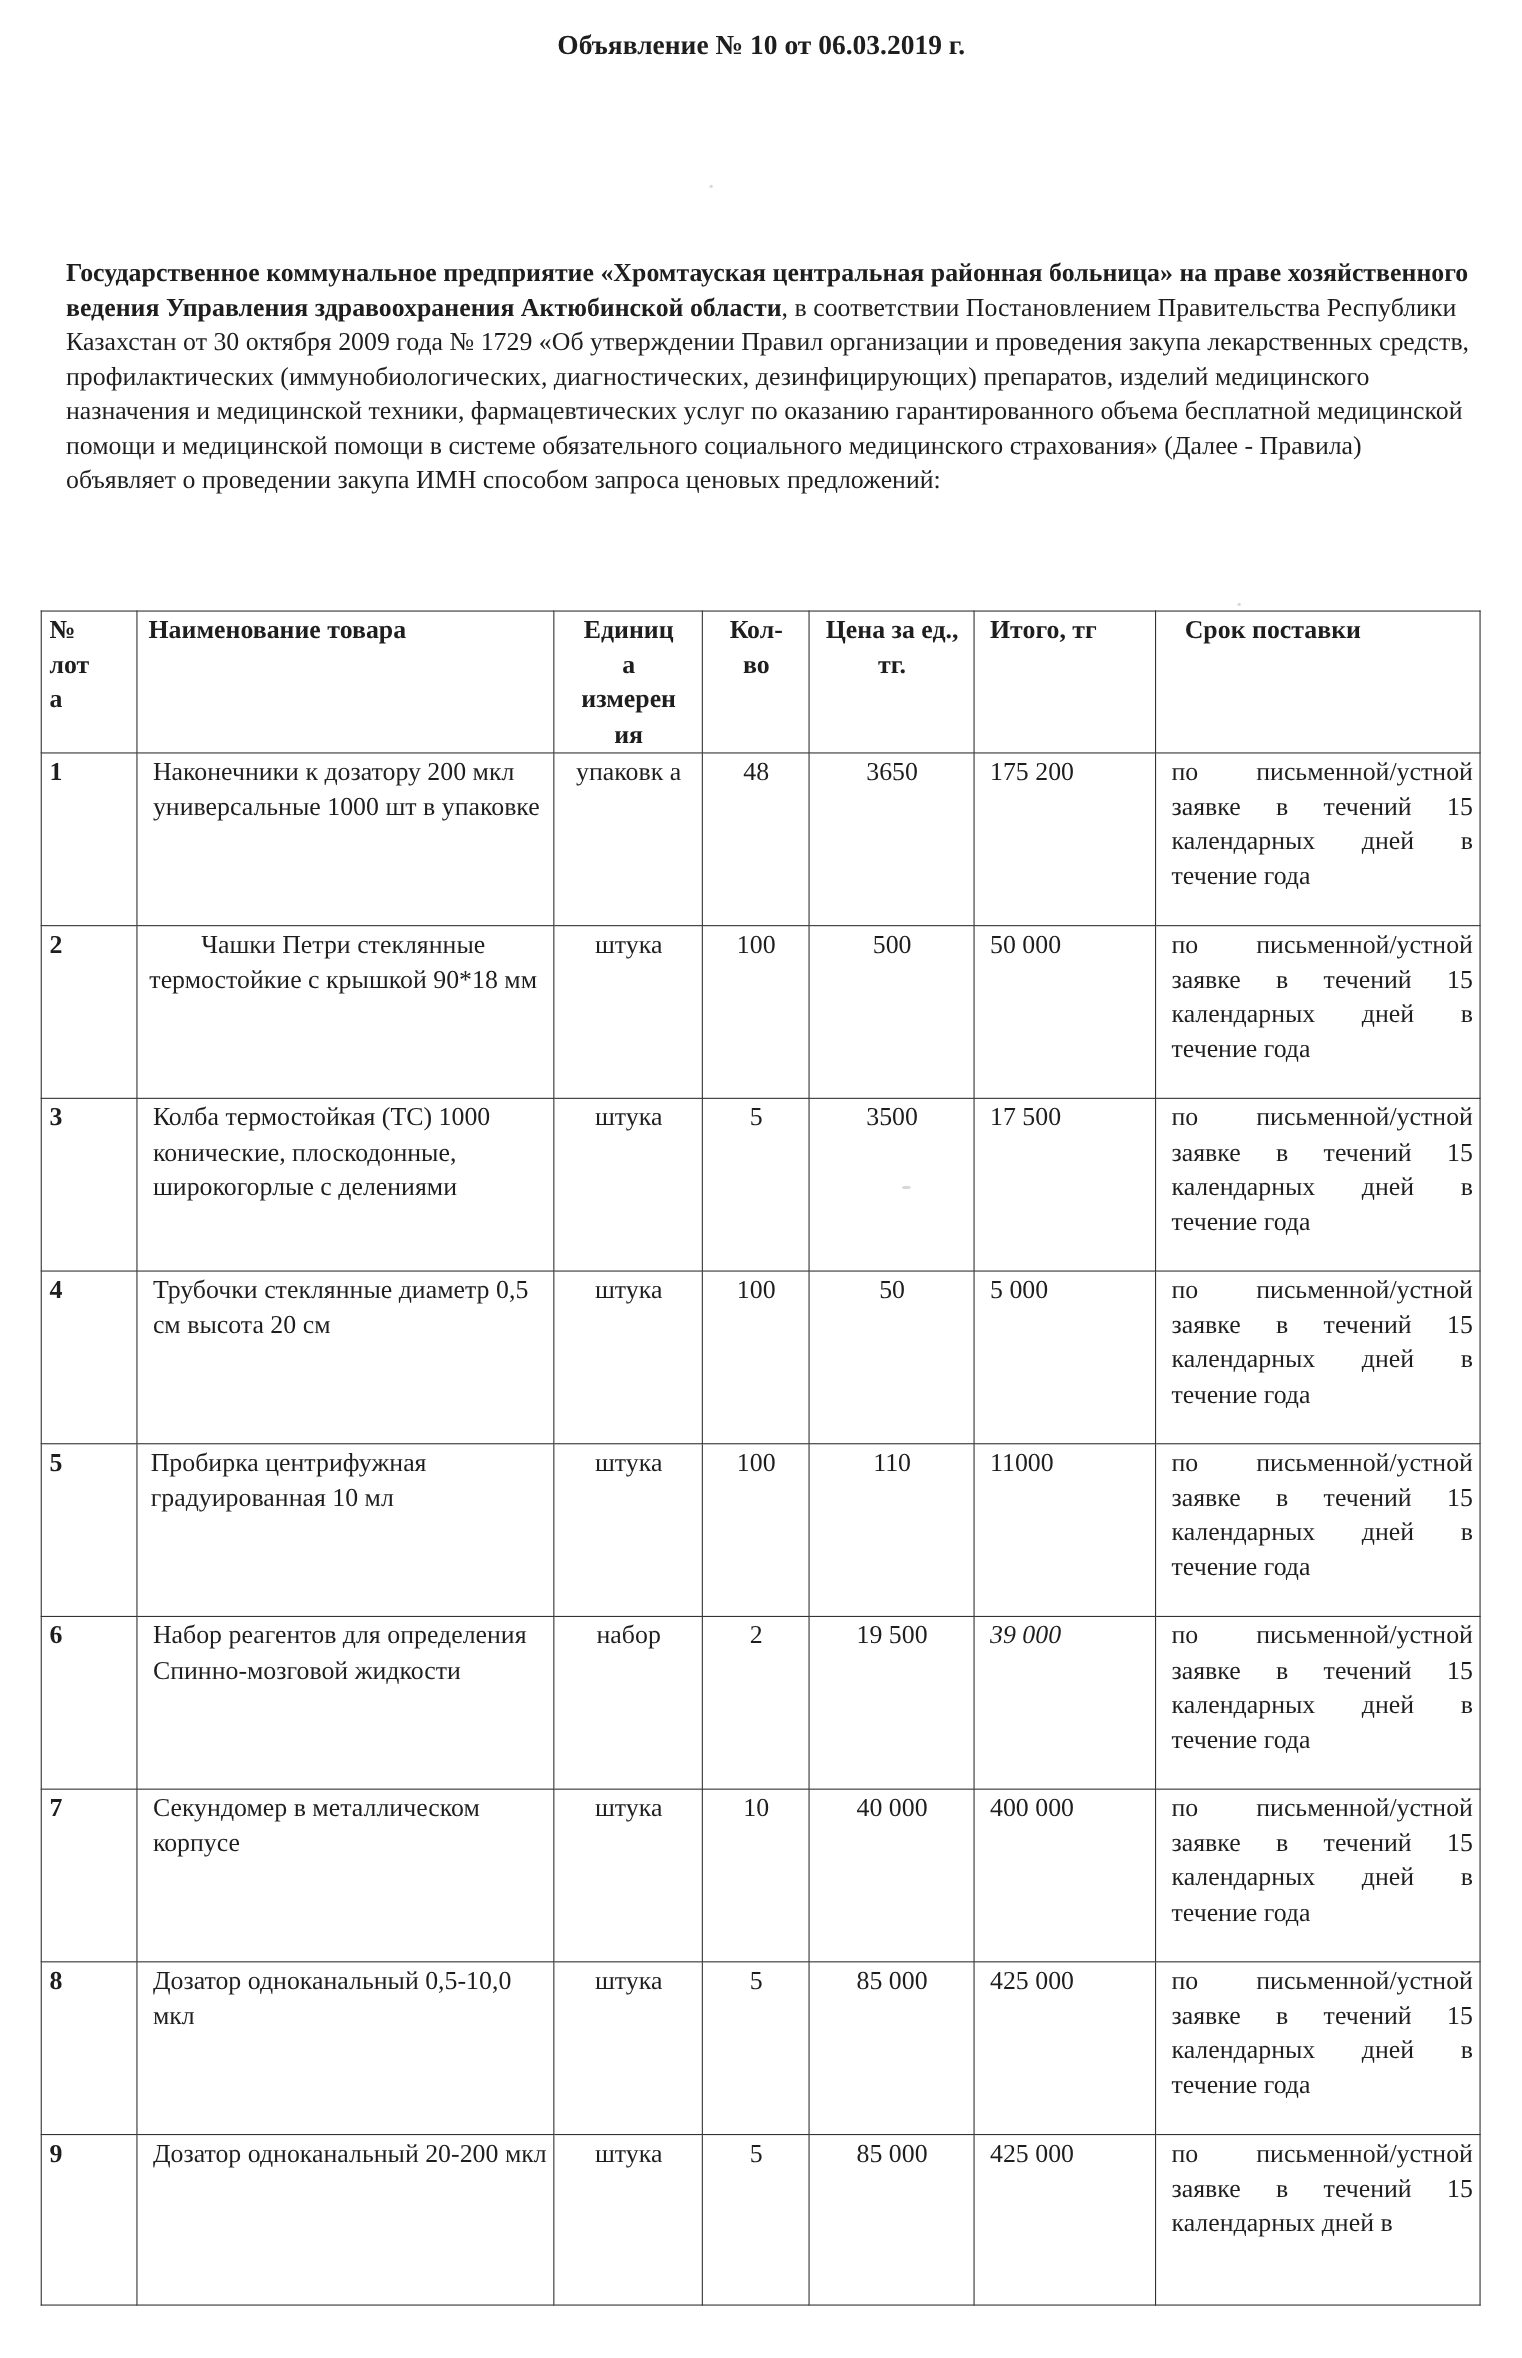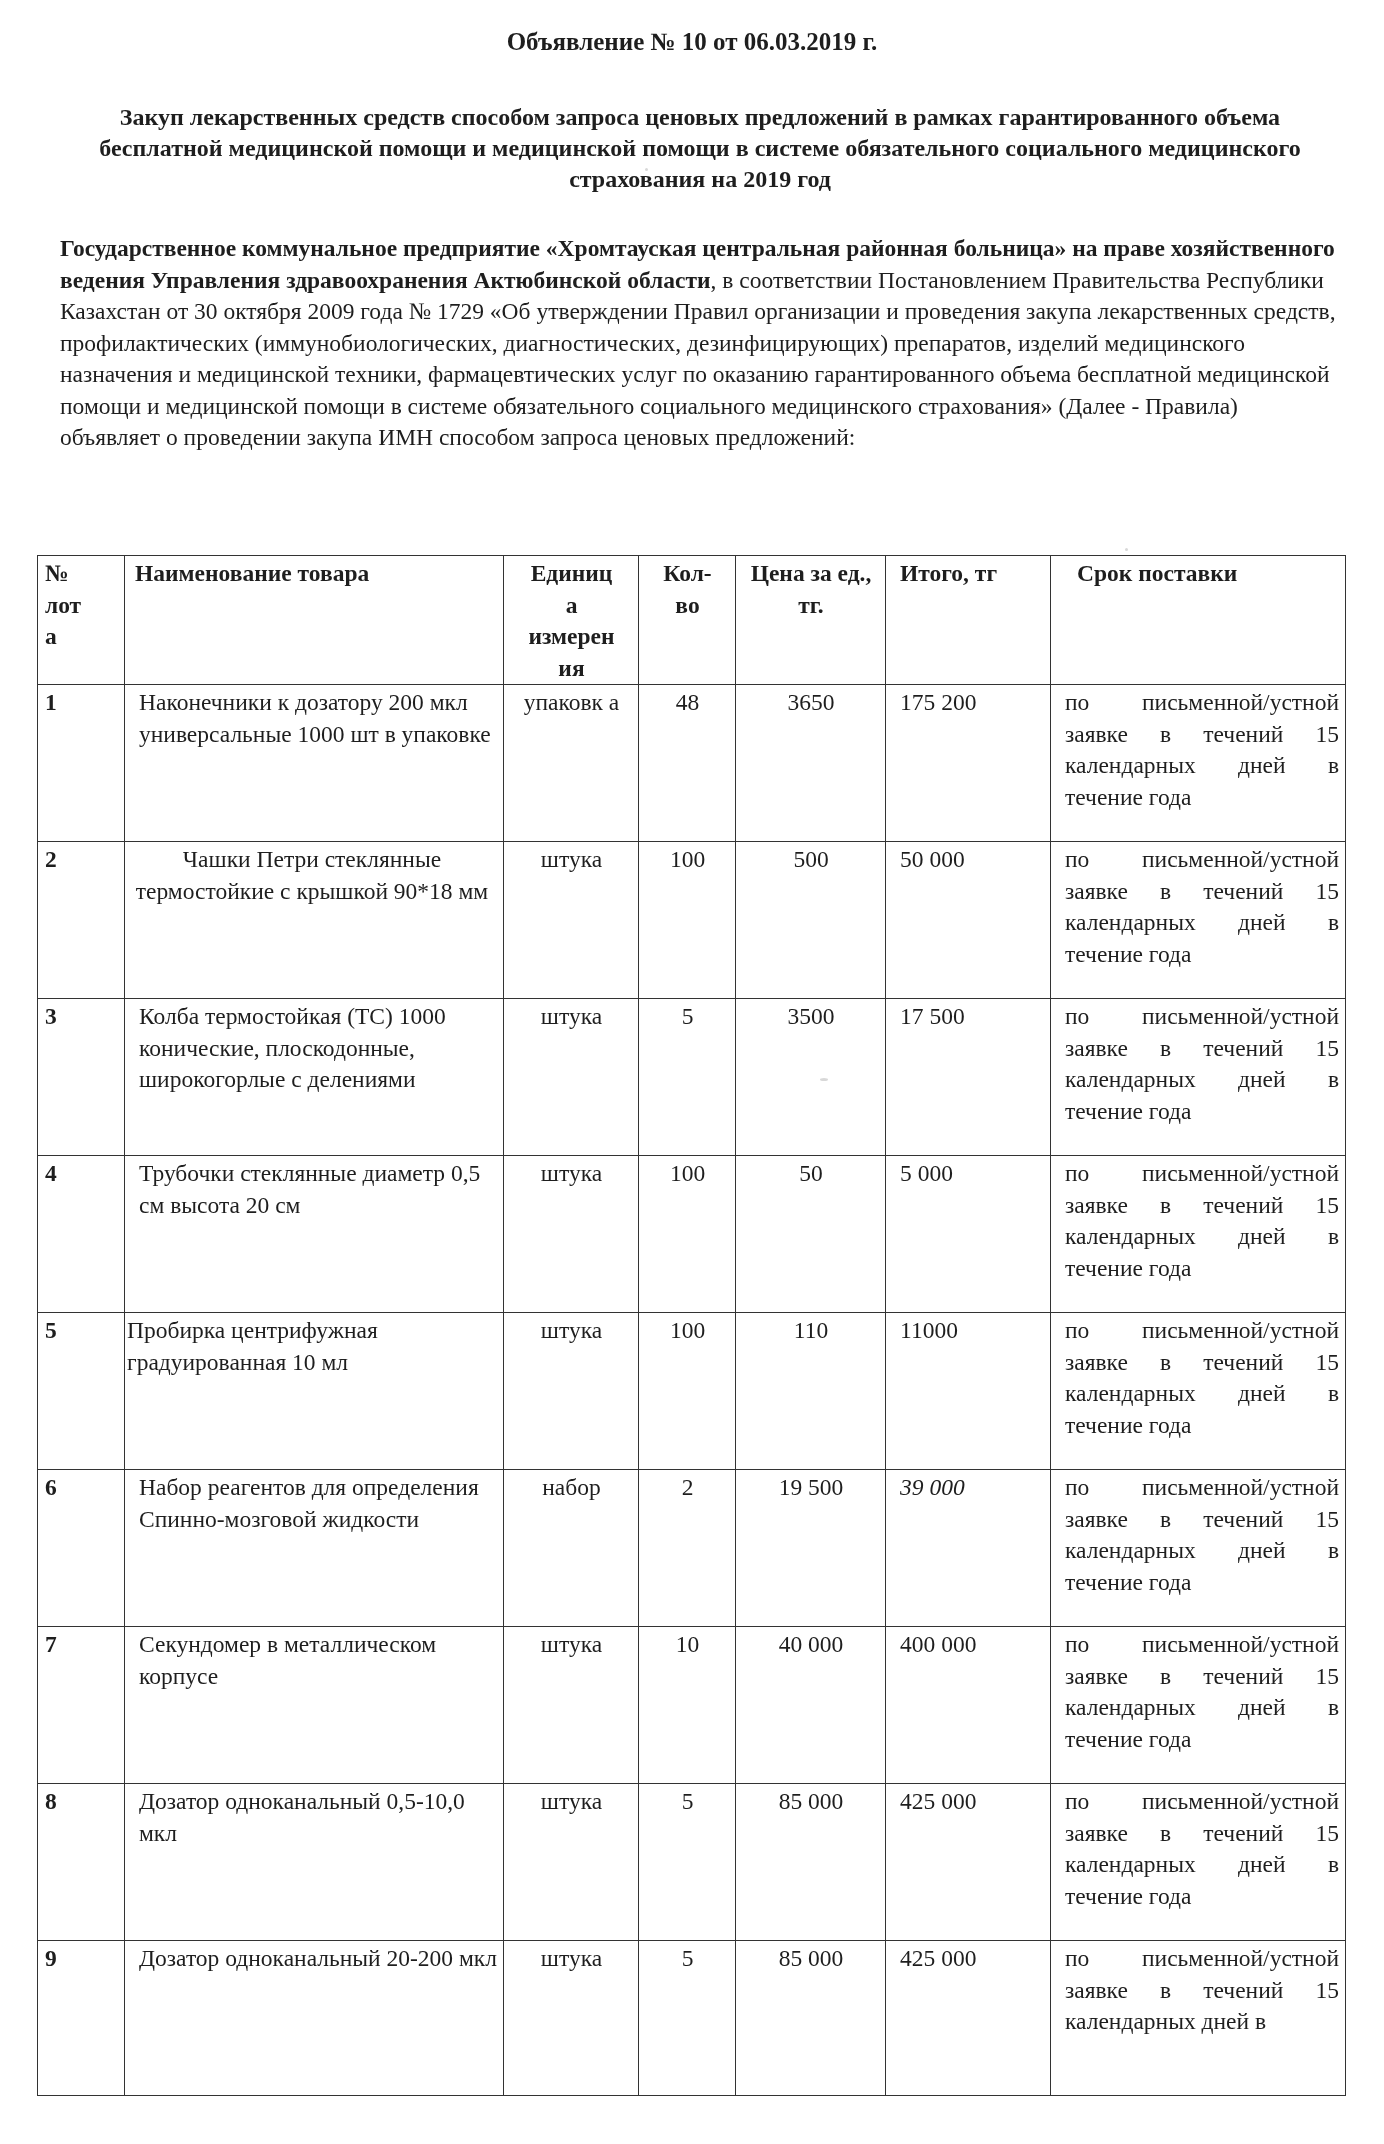--- a/index.html
+++ b/index.html
@@ -40,21 +40,20 @@
   td.term { text-align: justify; }
   .scan-speck { position: absolute; background: #d8d8d8; border-radius: 50%; }
 </style>
 </head>
 <body>
 
 <div class="page">
 
   <div class="title">Объявление № 10 от 06.03.2019 г.</div>
 
-  <div class="subject">Закуп лекарственных средств  способом запроса ценовых предложений в рамках гарантированного объема бесплатной медицинской помощи и медицинской помощи в системе обязательного социального медицинского страхования на 2019 год</div>
 
   <div class="intro"><b>Государственное коммунальное предприятие «Хромтауская центральная районная больница» на праве хозяйственного ведения Управления здравоохранения Актюбинской области</b><span>, в соответствии Постановлением Правительства Республики Казахстан от 30 октября 2009 года № 1729 «Об утверждении Правил организации и проведения закупа лекарственных средств, профилактических (иммунобиологических, диагностических, дезинфицирующих) препаратов, изделий медицинского назначения и медицинской техники, фармацевтических услуг по оказанию гарантированного объема бесплатной медицинской помощи и медицинской помощи в системе обязательного социального медицинского страхования» (Далее - Правила) объявляет о проведении закупа  ИМН способом запроса ценовых предложений:</span></div>
 
   <table class="lots">
     <colgroup>
       <col style="width:87px">
       <col style="width:379px">
       <col style="width:135px">
       <col style="width:97px">
       <col style="width:150px">
@@ -104,21 +103,21 @@
           <td class="num">4</td>
           <td style="padding-left: 14px;">Трубочки стеклянные диаметр 0,5 см высота 20 см</td>
           <td class="ctr">штука</td>
           <td class="ctr">100</td>
           <td class="ctr">50</td>
           <td style="padding-left: 14px;">5 000</td>
           <td class="term" style="padding-left: 14px;">по письменной/устной заявке в течений 15 календарных дней в течение года</td>
         </tr>
         <tr class="row">
           <td class="num">5</td>
-          <td style="padding-left: 2px;">Пробирка центрифужная градуированная 10 мл</td>
+          <td style="padding-left: 12px;">Пробирка центрифужная градуированная 10 мл</td>
           <td class="ctr">штука</td>
           <td class="ctr">100</td>
           <td class="ctr">110</td>
           <td style="padding-left: 14px;">11000</td>
           <td class="term" style="padding-left: 14px;">по письменной/устной заявке в течений 15 календарных дней в течение года</td>
         </tr>
         <tr class="row">
           <td class="num">6</td>
           <td style="padding-left: 14px;">Набор реагентов для определения Спинно-мозговой жидкости</td>
           <td class="ctr">набор</td>

